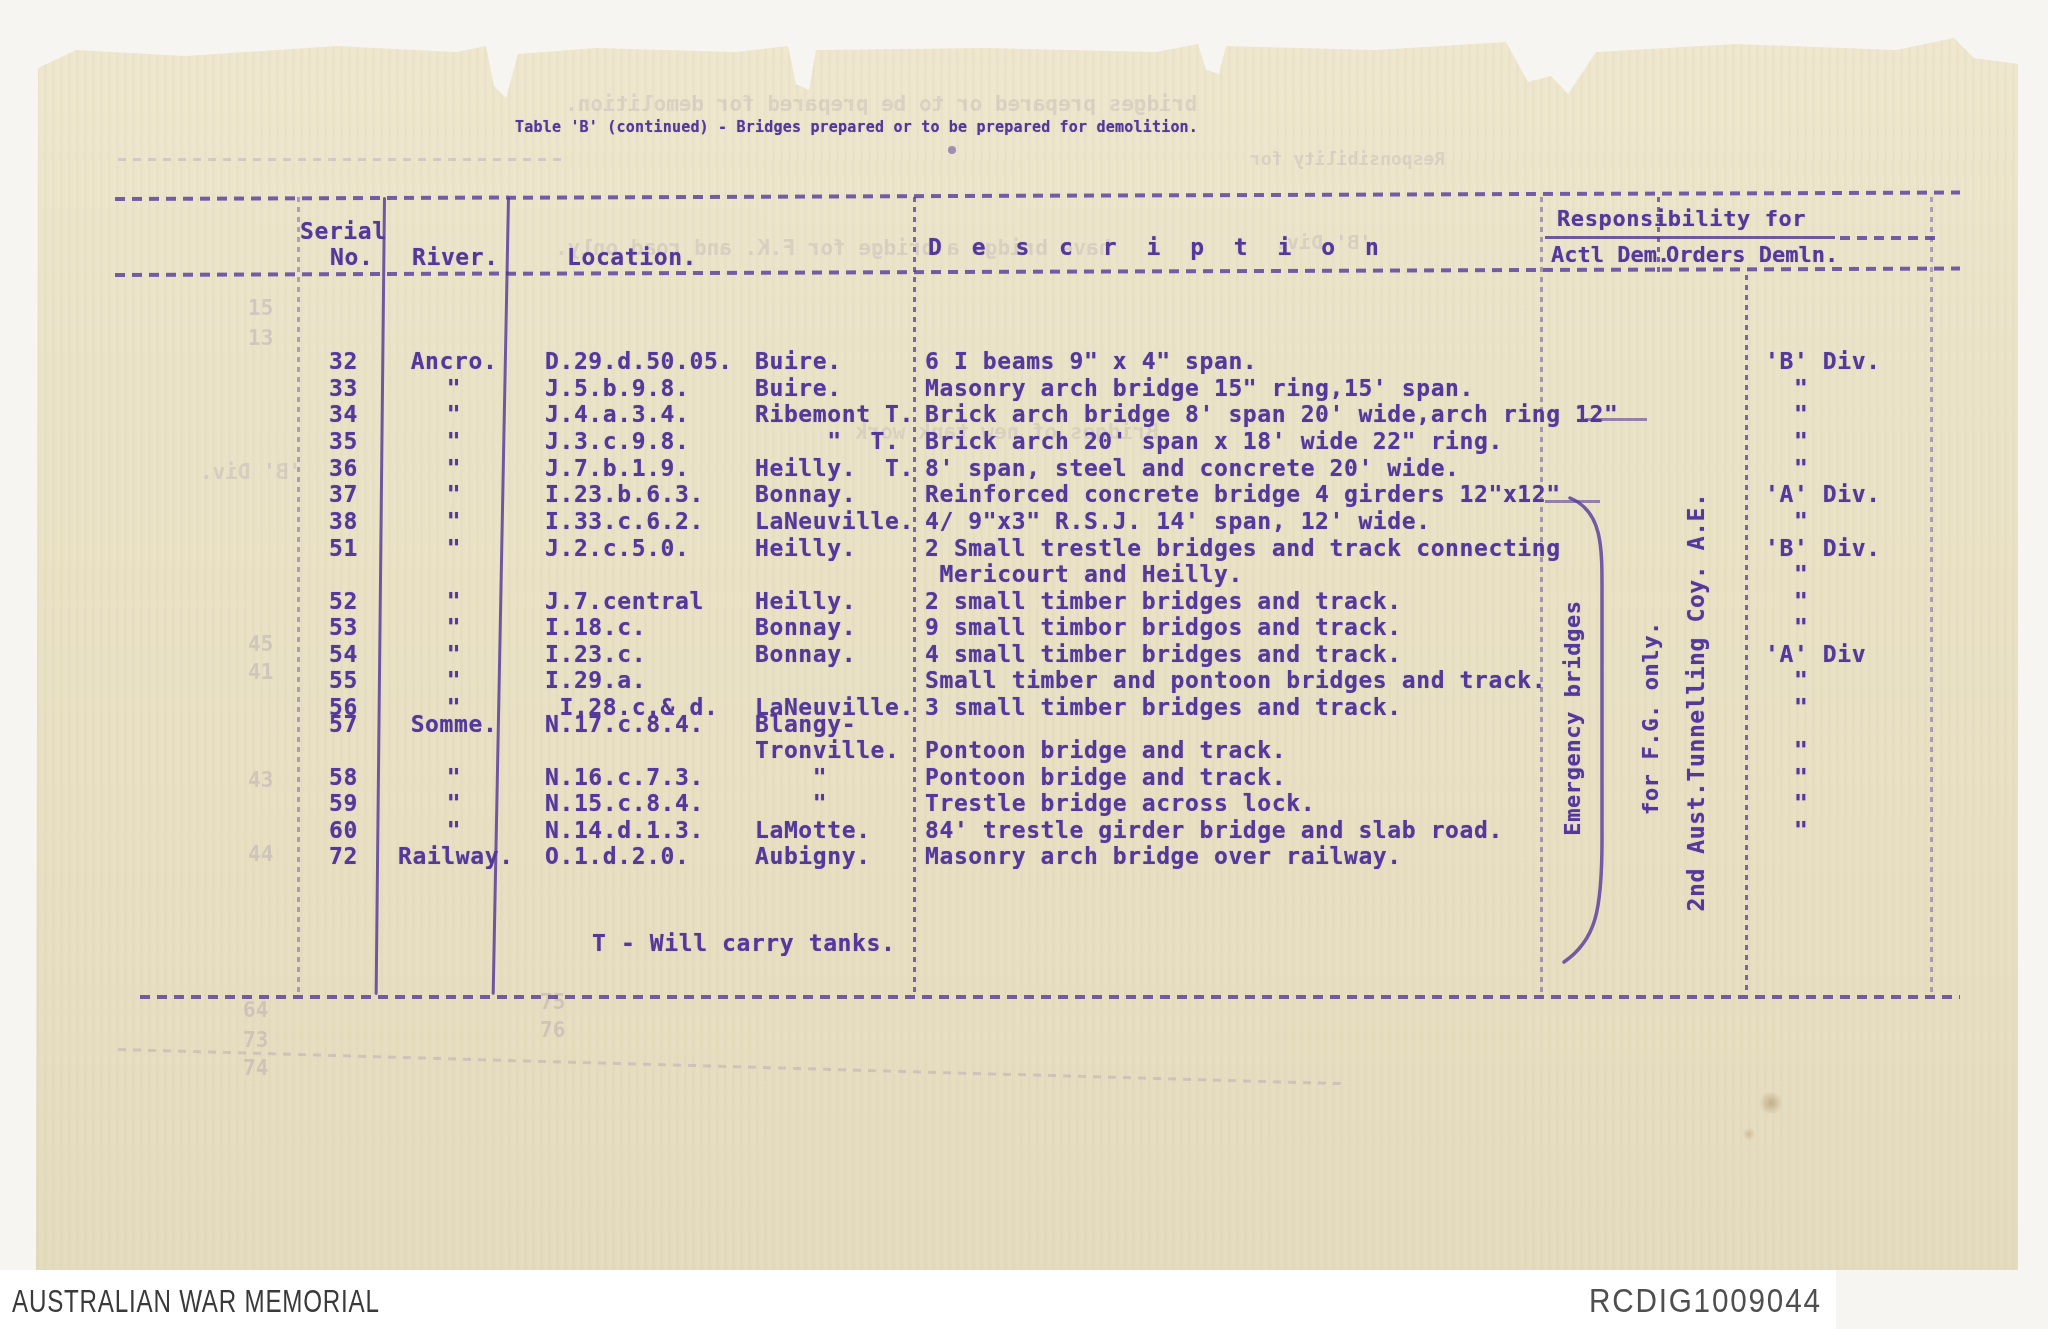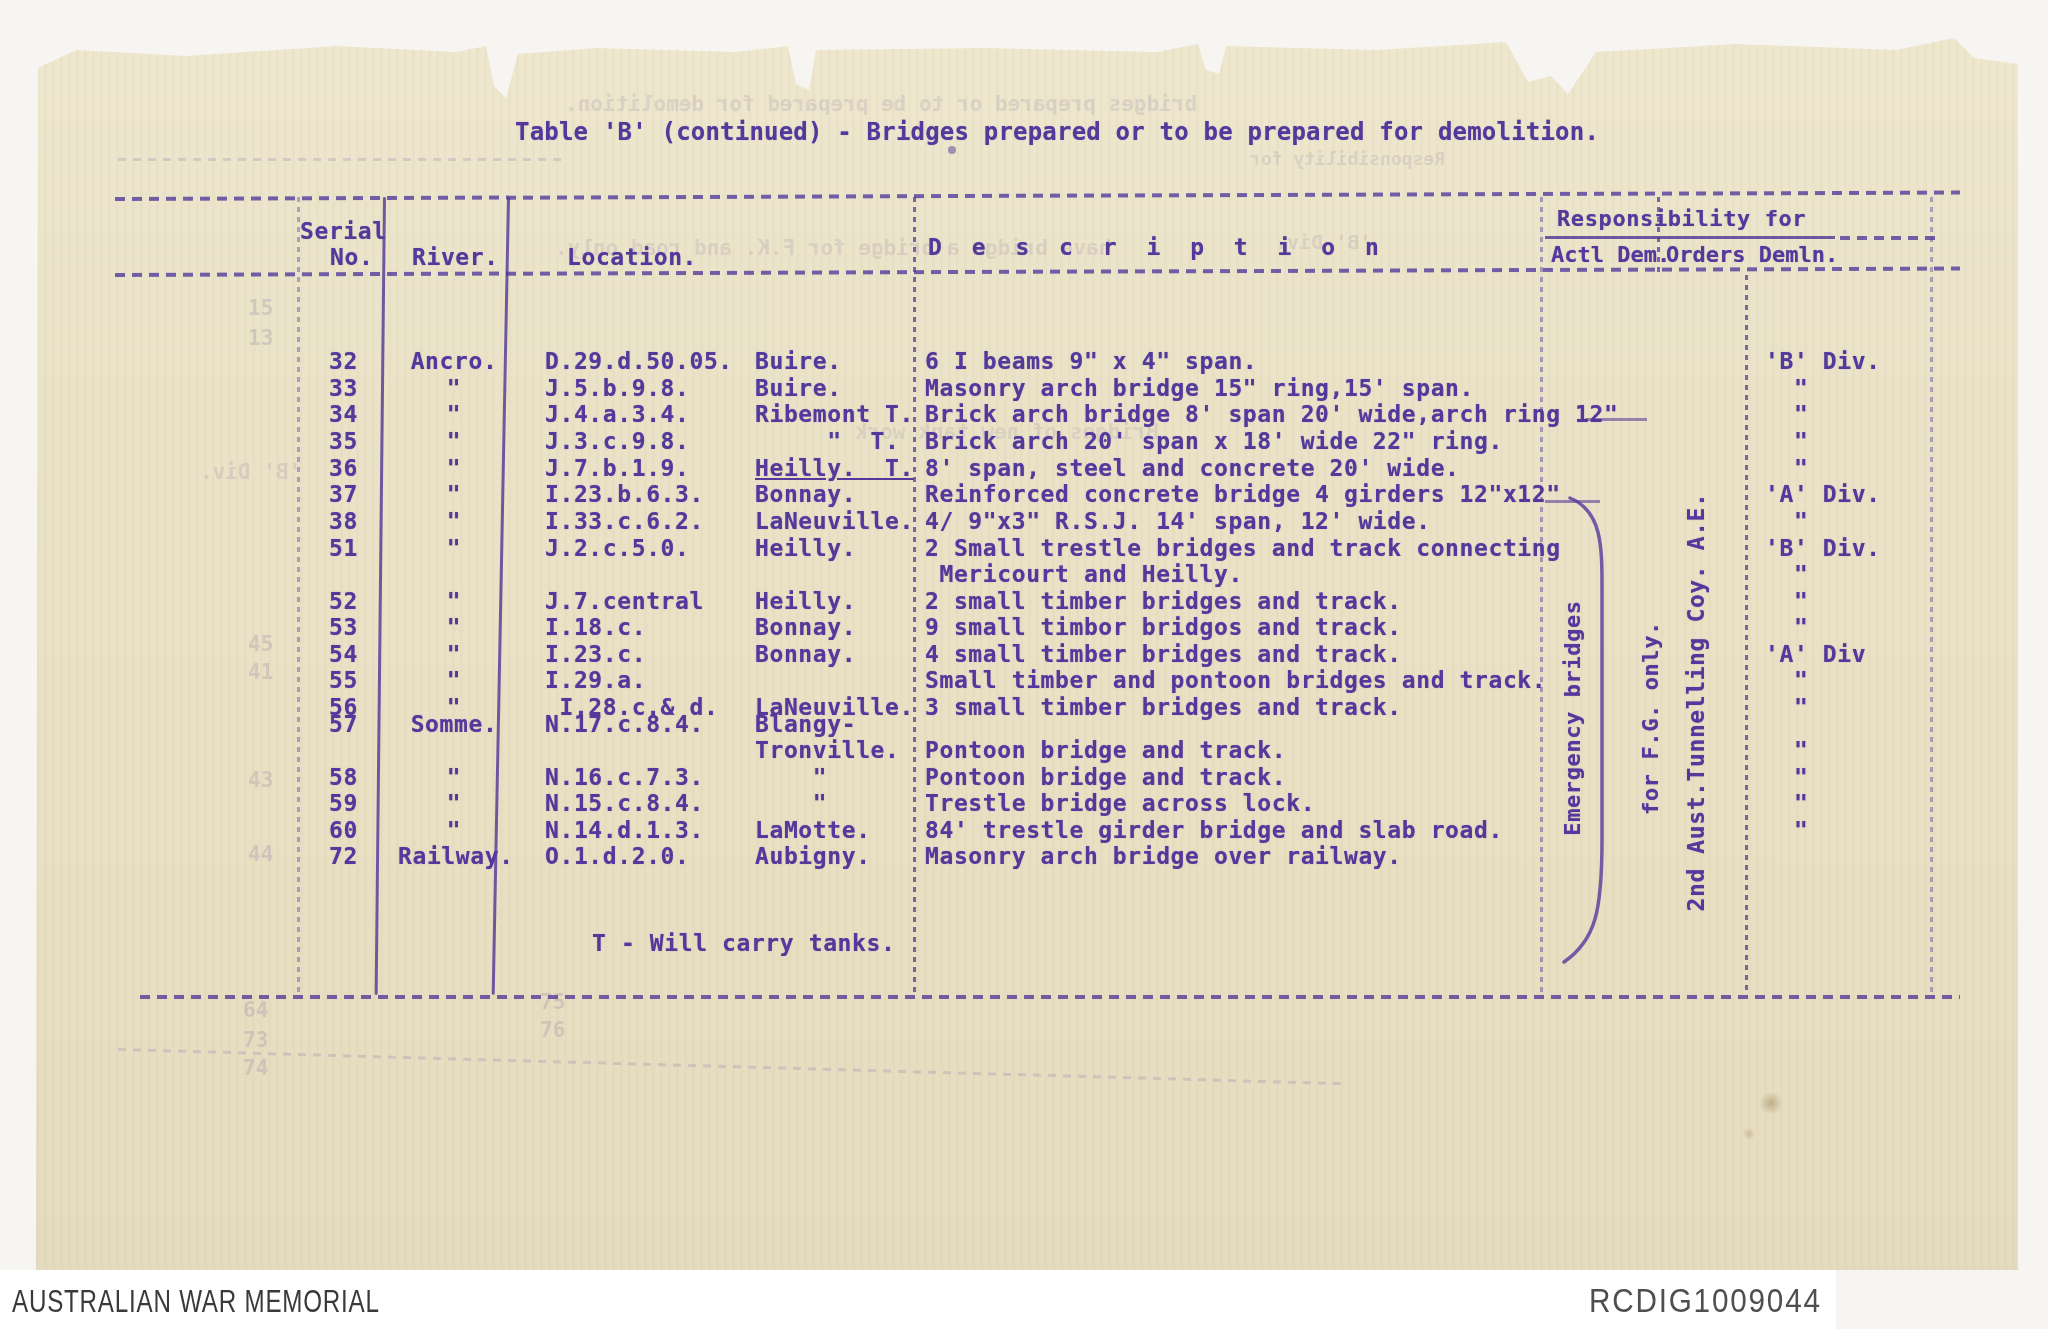--- a/index.html
+++ b/index.html
@@ -13,21 +13,21 @@
       773px 56px,780px 16px,950px 14px,1120px 18px,1162px 10px,1170px 36px,1183px 40px,
       1190px 12px,1340px 16px,1470px 8px,1492px 48px,1515px 42px,1532px 60px,1560px 18px,
       1700px 10px,1860px 16px,1918px 4px,1938px 24px,1982px 30px,1982px 1236px,0px 1236px);
     box-shadow:0 0 10px rgba(80,70,50,.35);}
   #paper .texture{position:absolute;inset:0;
     background:repeating-linear-gradient(90deg,rgba(120,100,60,.03) 0 3px,transparent 3px 8px);}
   
   .ink,.cell{position:absolute;color:#54389c;font-weight:bold;white-space:pre;
     font:bold 23px "DejaVu Sans Mono",monospace;letter-spacing:.6px;
     text-shadow:0 0 1px rgba(84,56,156,.55);}
-  .title{font-size:24px;letter-spacing:.2px;}
+  .title{font-size:15px;letter-spacing:.2px;}
   .hdr{font-size:23px;}
   .desc-hdr{letter-spacing:8px;}
   .small{font-size:22px;}
   .serialc{width:58px;text-align:right;}
   .riverc{width:112px;text-align:center;}
   
   .hdash{position:absolute;height:4px;
     background:repeating-linear-gradient(90deg,rgba(85,58,156,.8) 0 10px,transparent 10px 17px);}
   .vdash{position:absolute;width:3px;
     background:repeating-linear-gradient(180deg,rgba(85,58,156,.75) 0 5px,transparent 5px 10px);}
@@ -125,21 +125,21 @@
       <div class="cell " style="left: 1765px; top: 401px;">  "</div>
       <div class="cell serialc" style="left: 300px; top: 428px;">35</div>
       <div class="cell riverc" style="left: 398px; top: 428px;">"</div>
       <div class="cell " style="left: 545px; top: 428px;">J.3.c.9.8.</div>
       <div class="cell " style="left: 755px; top: 428px;">     "  T.</div>
       <div class="cell " style="left: 925px; top: 428px;">Brick arch 20' span x 18' wide 22" ring.</div>
       <div class="cell " style="left: 1765px; top: 428px;">  "</div>
       <div class="cell serialc" style="left: 300px; top: 455px;">36</div>
       <div class="cell riverc" style="left: 398px; top: 455px;">"</div>
       <div class="cell " style="left: 545px; top: 455px;">J.7.b.1.9.</div>
-      <div class="cell " style="left: 755px; top: 455px; text-decoration: underline;">Heilly.  T.</div>
+      <div class="cell " style="left: 755px; top: 455px;">Heilly.  T.</div>
       <div class="cell " style="left: 925px; top: 455px;">8' span, steel and concrete 20' wide.</div>
       <div class="cell " style="left: 1765px; top: 455px;">  "</div>
       <div class="cell serialc" style="left: 300px; top: 481px;">37</div>
       <div class="cell riverc" style="left: 398px; top: 481px;">"</div>
       <div class="cell " style="left: 545px; top: 481px;">I.23.b.6.3.</div>
       <div class="cell " style="left: 755px; top: 481px;">Bonnay.</div>
       <div class="cell " style="left: 925px; top: 481px;">Reinforced concrete bridge 4 girders 12"x12"</div>
       <div class="cell " style="left: 1765px; top: 481px;">'A' Div.</div>
       <div class="cell serialc" style="left: 300px; top: 508px;">38</div>
       <div class="cell riverc" style="left: 398px; top: 508px;">"</div>

